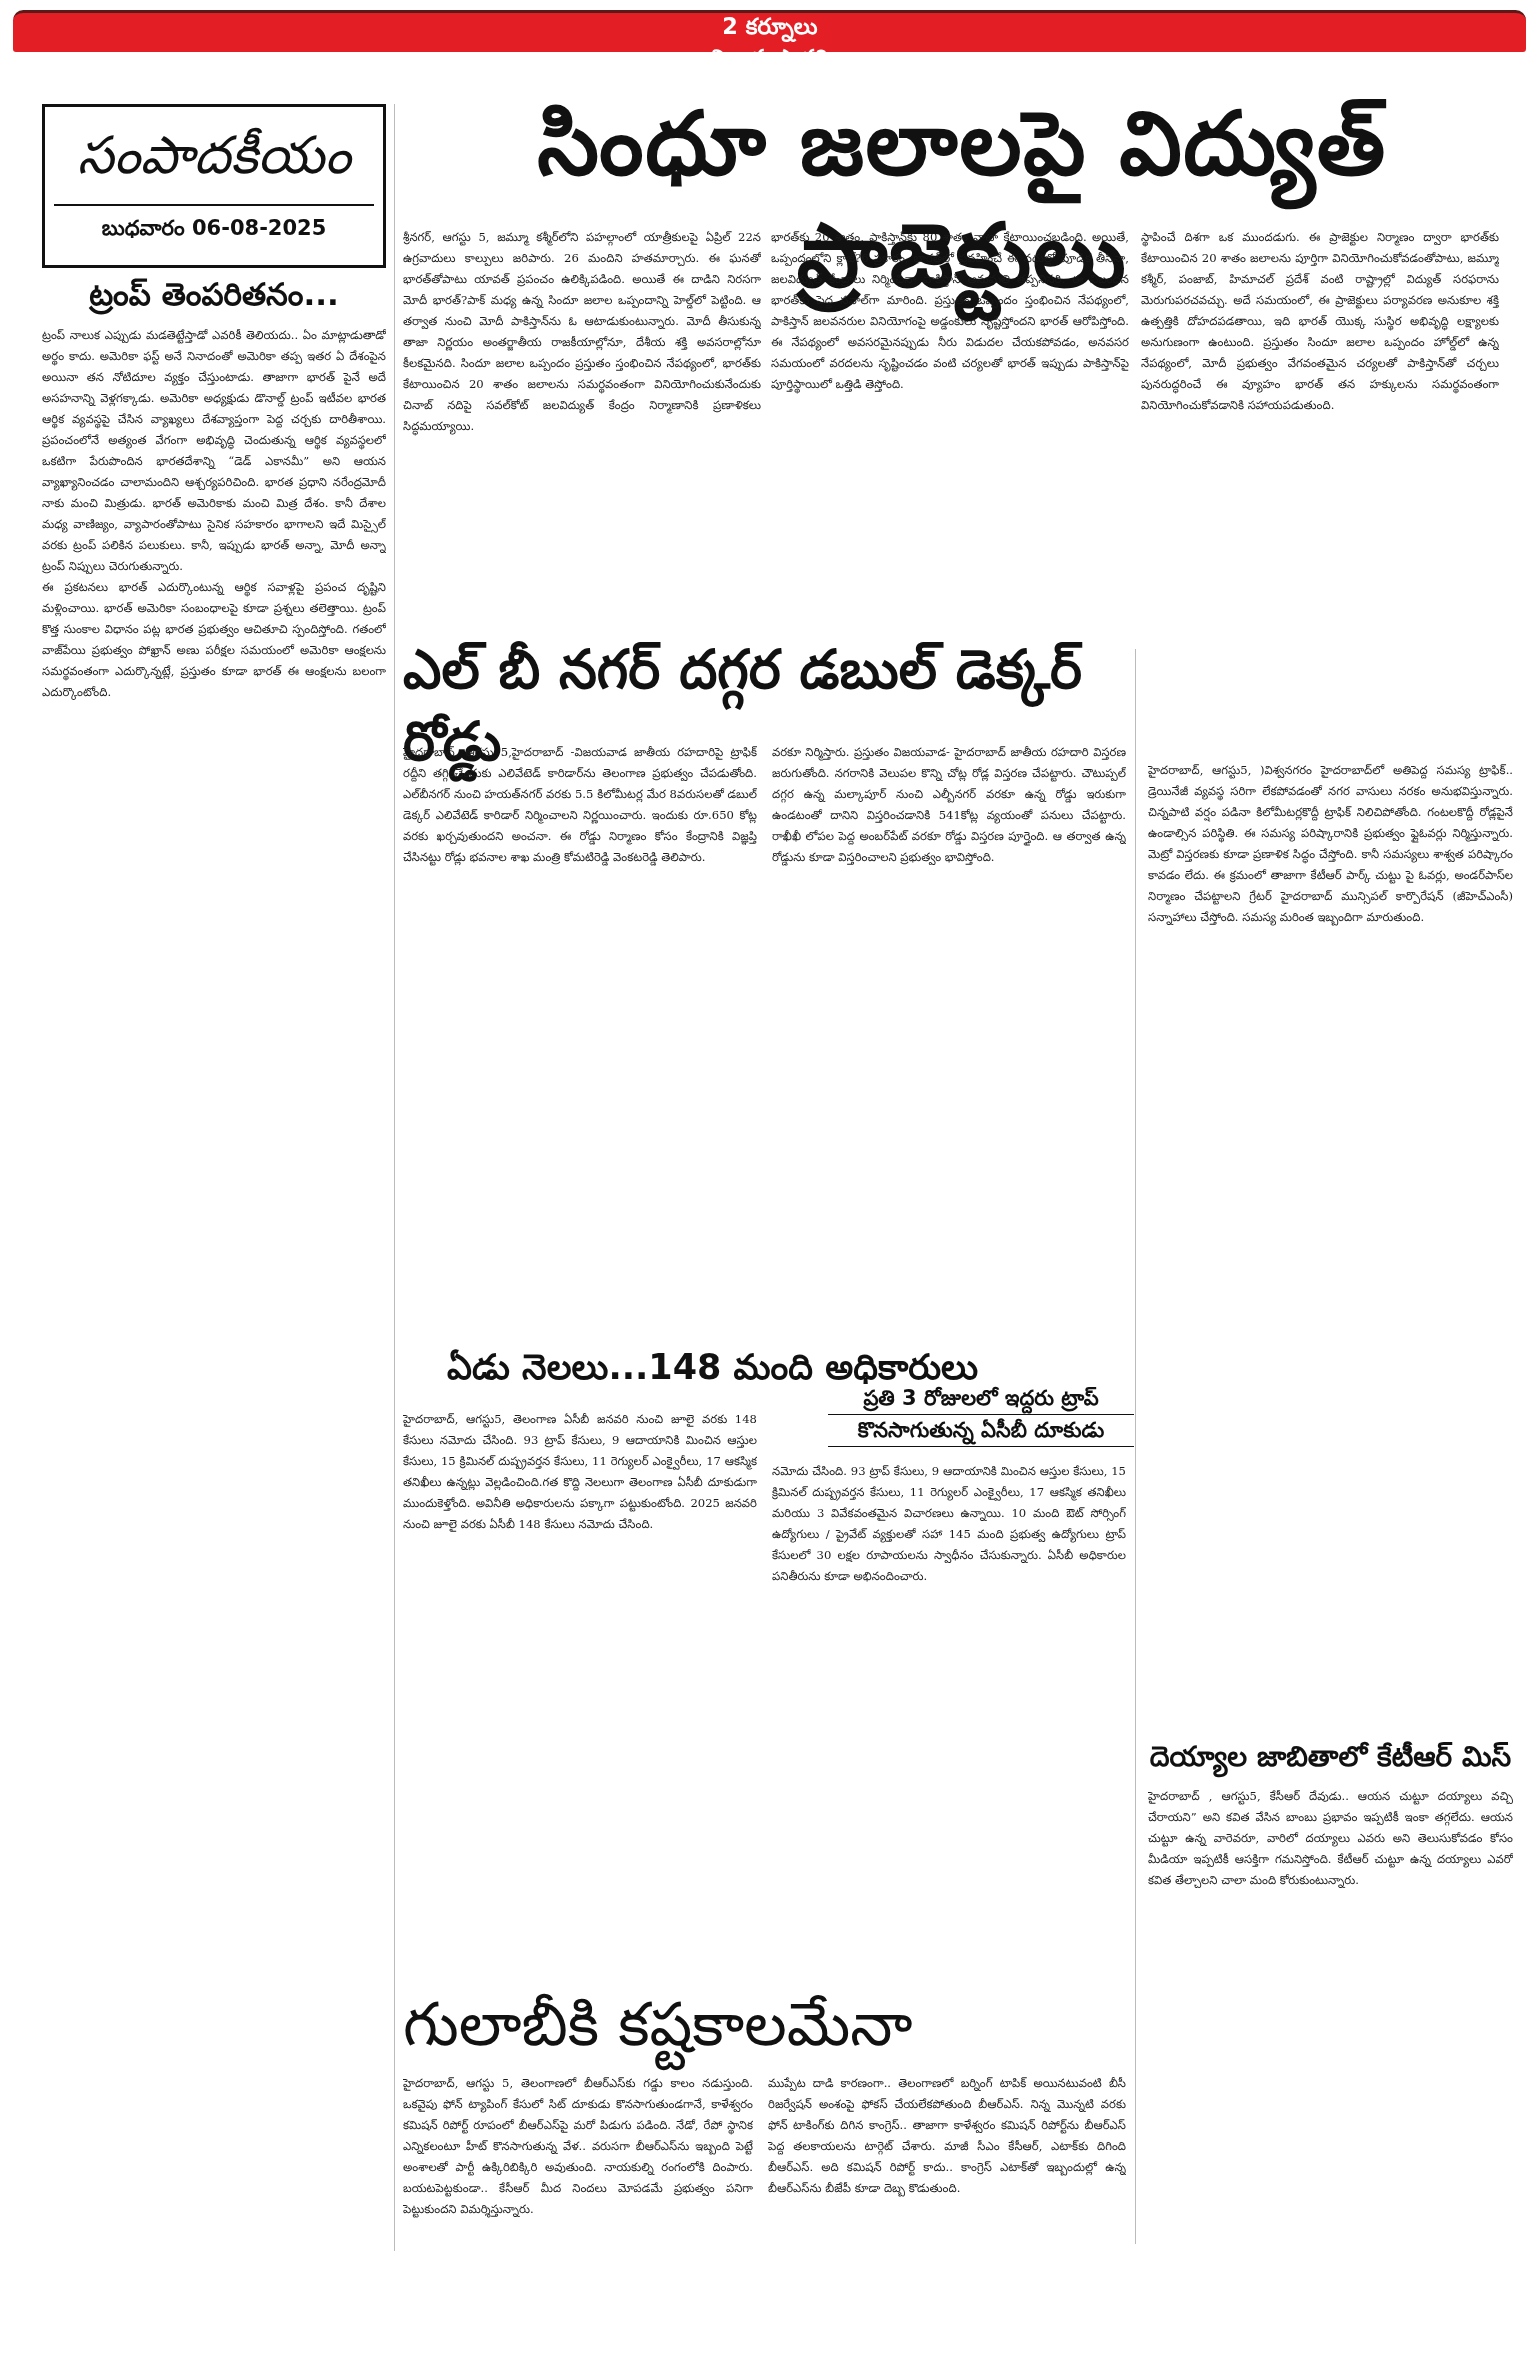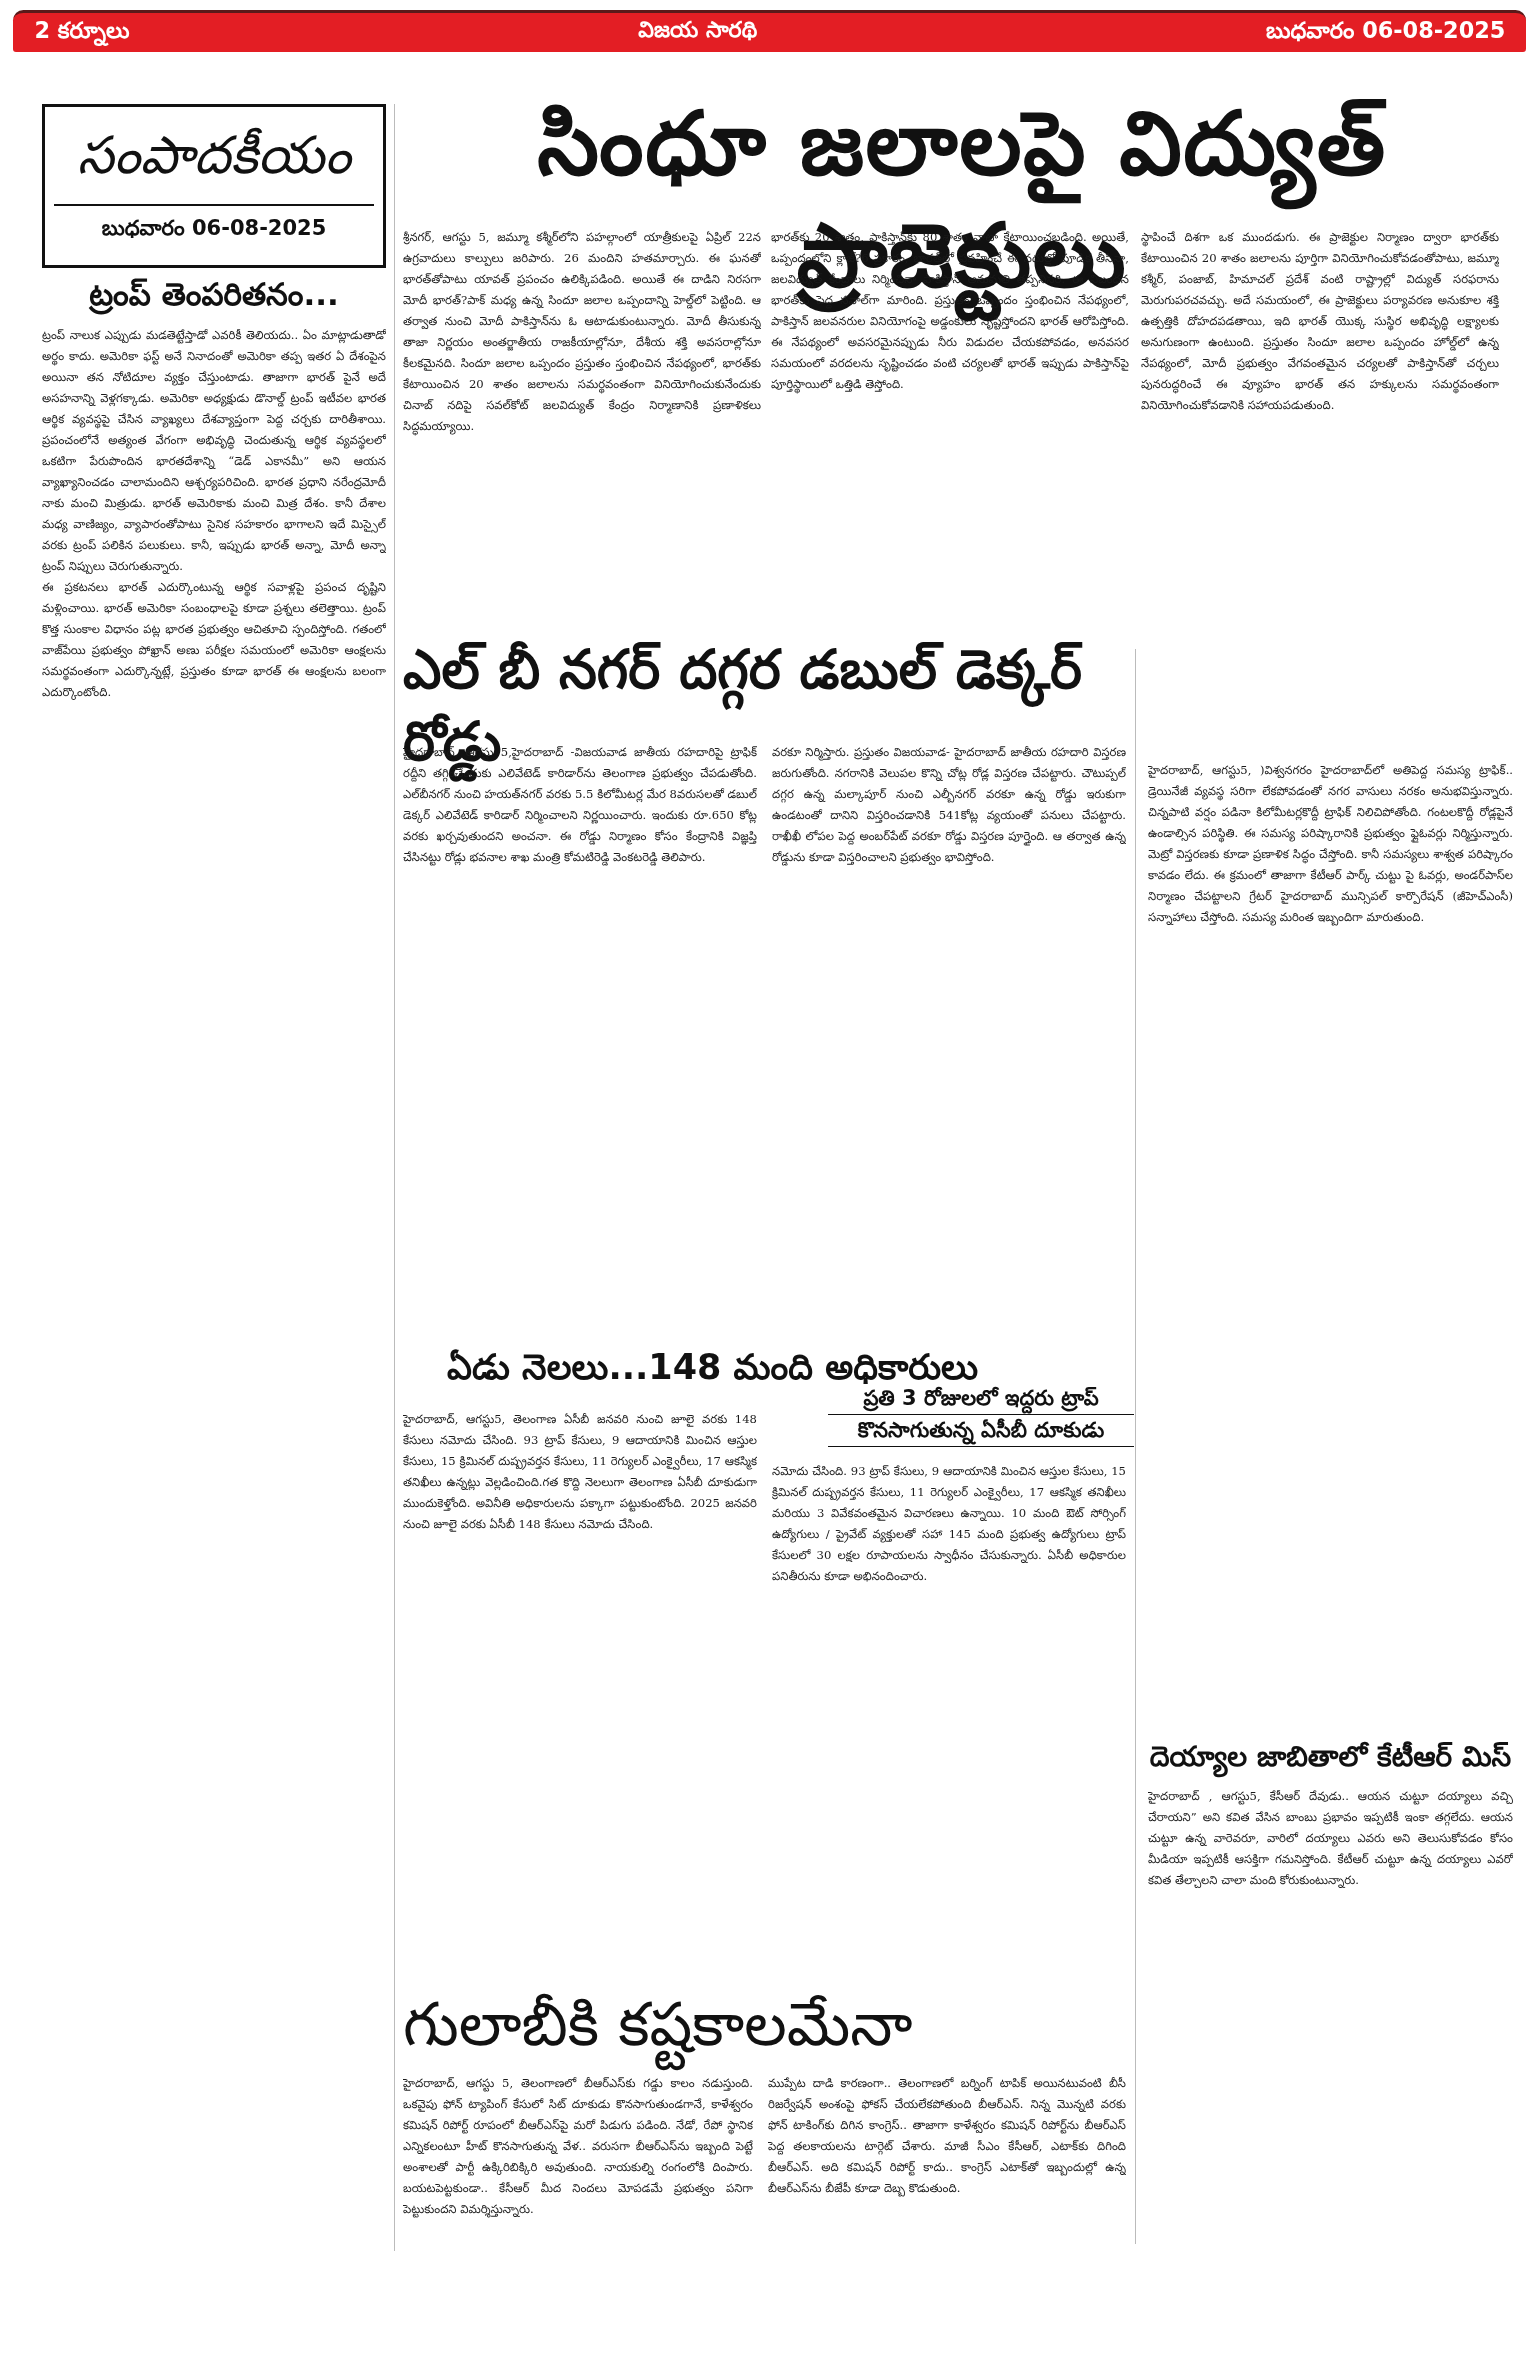--- a/index.html
+++ b/index.html
@@ -1,17 +1,17 @@
 <!DOCTYPE html>
 <html style="font-size:12px"><head>
 <meta charset="utf-8">
 <style>
   html, body { margin: 0; padding: 0; background: #ffffff; }
   body { width: 1541px; height: 2377px; position: relative; font-family: "DejaVu Sans", sans-serif; color: #111; overflow: hidden; }
-  .masthead { position: absolute; left: 13.4px; top: 10.4px; width: 1513px; height: 42px; background: #e31e24; border-radius: 10.4px 10.4px 3px 3px; border-top: 3px solid #5a1a1a; box-sizing: border-box; display: flex; align-items: center; justify-content: space-between; padding: 0 21px; color: #fff; font-weight: bold; font-size: 22.4px; }
+  .masthead { position: absolute; left: 13.4px; top: 10.4px; width: 1513px; height: 42px; background: #e31e24; border-radius: 10.4px 10.4px 3px 3px; border-top: 3px solid #5a1a1a; box-sizing: border-box; display: flex; align-items: center; justify-content: space-between; padding: 0 21px; color: #fff; font-weight: bold; font-size: 22.4px; flex-direction: column; }
   .masthead .center { font-size: 22px; }
   .editorial-box { position: absolute; left: 42px; top: 104px; width: 344px; height: 164px; border: 3px solid #111; box-sizing: border-box; text-align: center; }
   .editorial-box .title { font-family: "DejaVu Serif", serif; font-size: 52px; line-height: 97px; font-style: italic; }
   .editorial-box .rule { border-top: 2.2px solid #111; margin: 0 9px; }
   .editorial-box .date { font-size: 21px; font-weight: bold; margin-top: 10.4px; }
   .h-edit { position: absolute; left: 42px; top: 276px; width: 344px; text-align: center; font-size: 31px; font-weight: bold; }
   .col { position: absolute; font-family: "DejaVu Serif", serif; font-size: 11.6px; line-height: 21px; text-align: justify; color: #1a1a1a; }
   .col p { margin: 0; }
   .main-head { position: absolute; left: 403px; top: 88px; width: 1118px; font-size: 88px; font-weight: 900; letter-spacing: 1.5px; line-height: 112px; text-align: center; }
   .head2 { position: absolute; font-weight: 900; }

